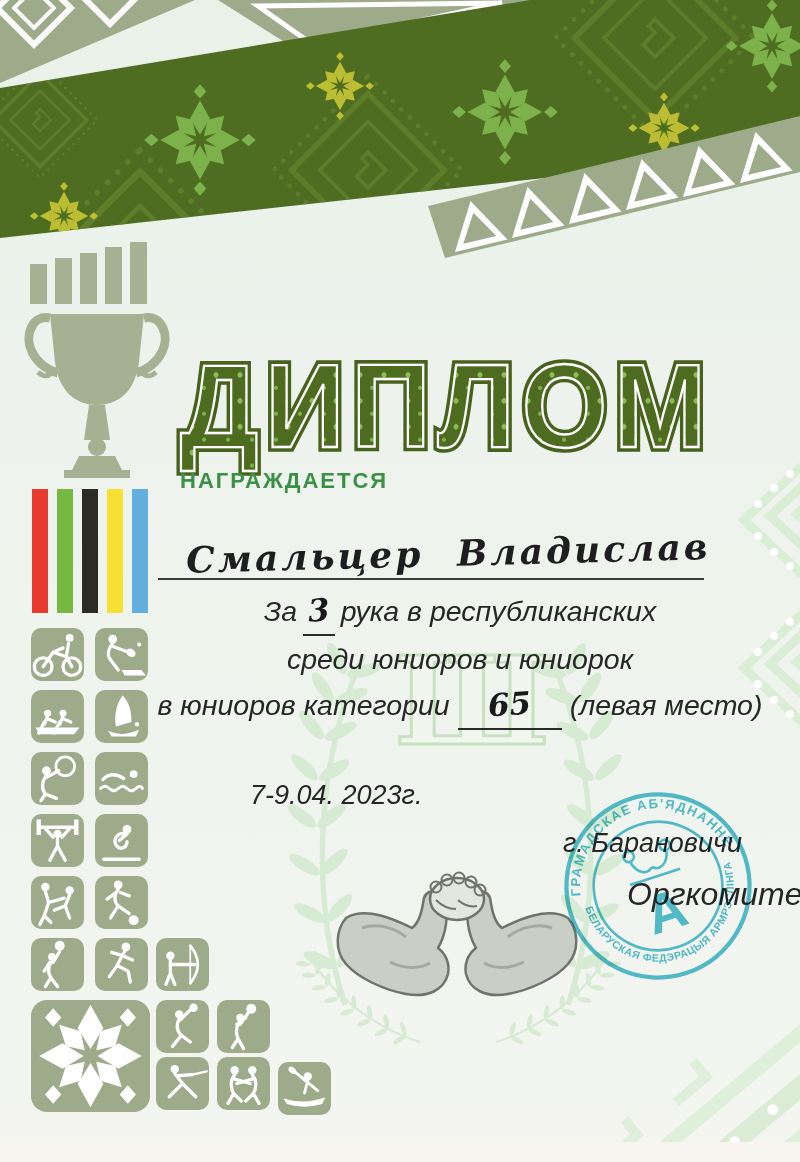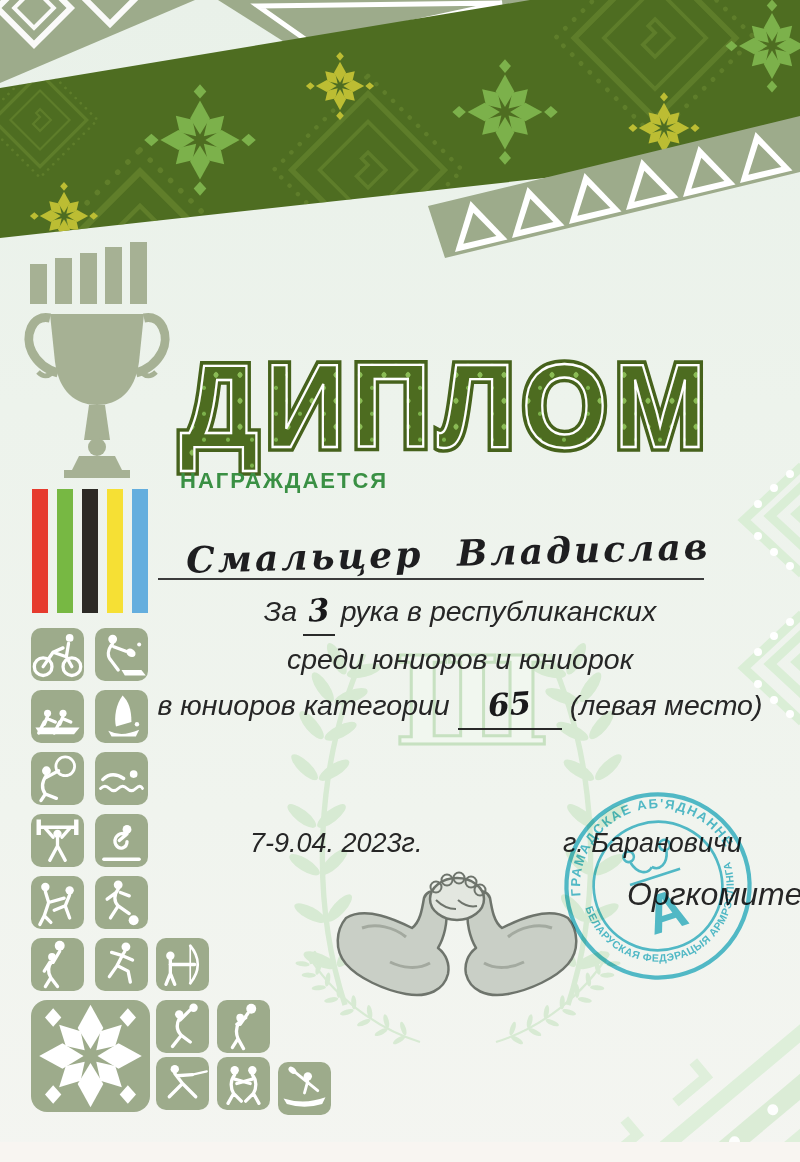--- a/index.html
+++ b/index.html
@@ -44,21 +44,21 @@
   .hand{font-family:"DejaVu Serif",serif;font-style:italic;font-weight:700;color:#1e1e20;}
   .name-script{left:186px;top:532px;font-size:36px;letter-spacing:3px;word-spacing:18px;
     transform:rotate(-1.5deg);white-space:nowrap;}
   .name-line{left:158px;top:578px;width:546px;height:0;border-bottom:2px solid #3c3c3c;}
   .award{left:120px;top:588px;width:680px;text-align:center;
     font-style:italic;font-size:28.5px;color:#262626;line-height:46px;}
   .award .hand-num{display:inline-block;font-family:"DejaVu Serif",serif;font-weight:700;
     font-style:italic;font-size:31px;line-height:30px;transform:rotate(-4deg);color:#19191b;}
   .place-underline{display:inline-block;border-bottom:2.5px solid #2a2a2a;padding:0 5px;margin:0 6px;}
   .blank-65{display:inline-block;width:104px;border-bottom:2.5px solid #2a2a2a;text-align:center;margin:0 8px;}
-  .footer-date{left:250px;top:828px;font-style:italic;font-size:27px;color:#262626;}
+  .footer-date{left:250px;top:780px;font-style:italic;font-size:27px;color:#262626;}
   .footer-city{left:563px;top:828px;font-style:italic;font-size:27px;color:#262626;}
   .footer-committee{left:589px;top:876px;font-style:italic;font-size:32px;color:#262626;margin-left:38px;}
   
   .wm-numeral{left:392px;top:640px;width:160px;text-align:center;
     font-family:"DejaVu Serif",serif;font-weight:700;font-size:122px;line-height:122px;
     color:#f2f8f0;-webkit-text-stroke:3px #c3dfbd;opacity:.9;}
   .laurel-svg{left:240px;top:600px;opacity:.75;}
   .arms-svg{left:332px;top:866px;}
   .stamp-svg{left:558px;top:786px;mix-blend-mode:multiply;opacity:.82;}
   .faint-svg{pointer-events:none;}

